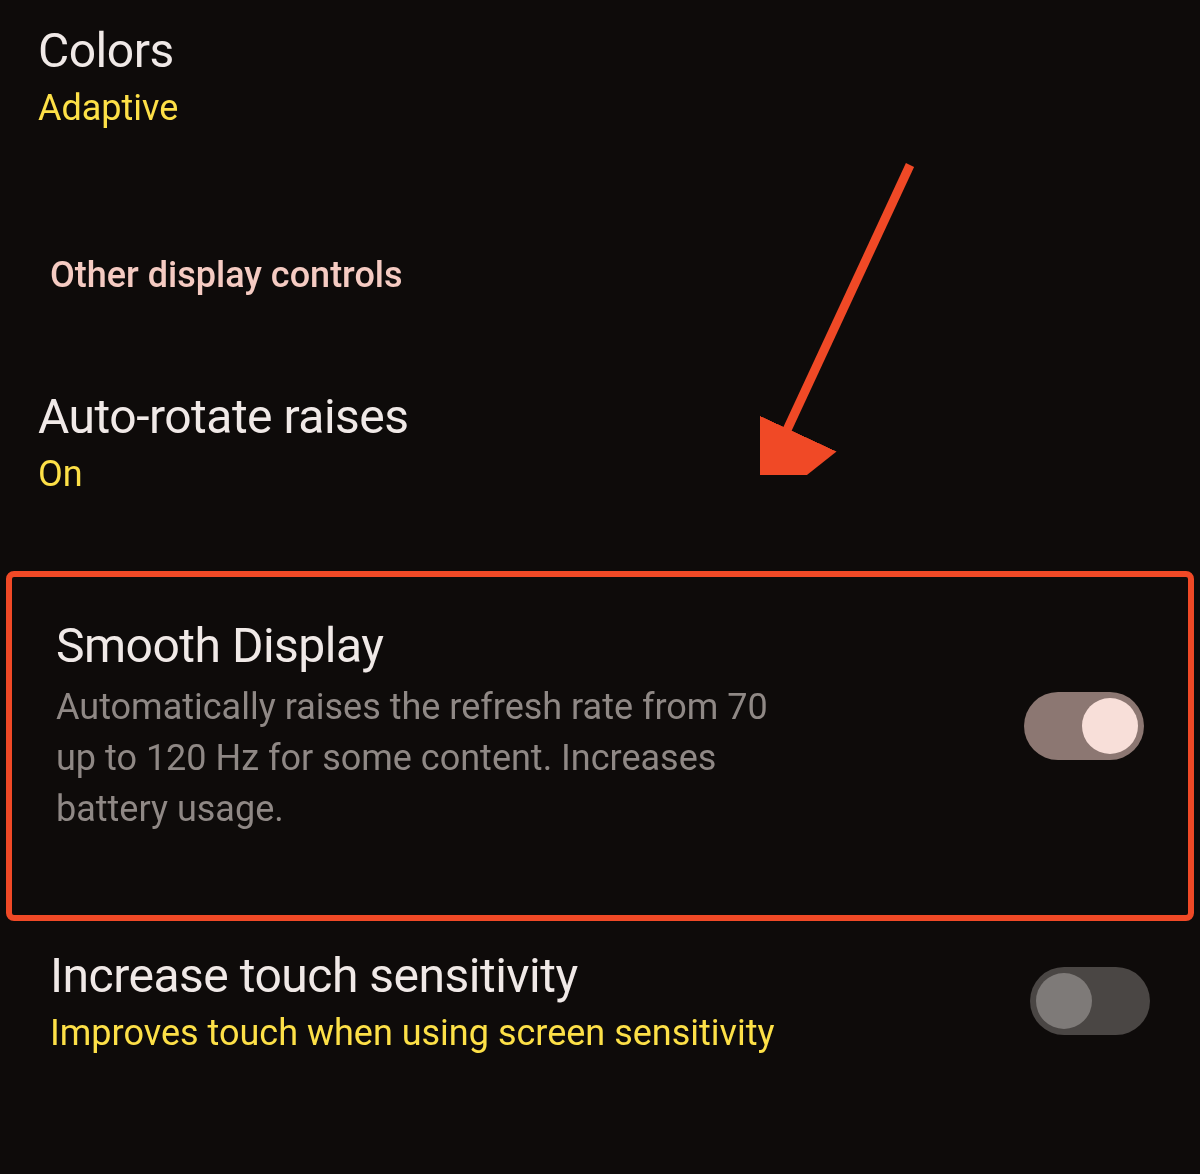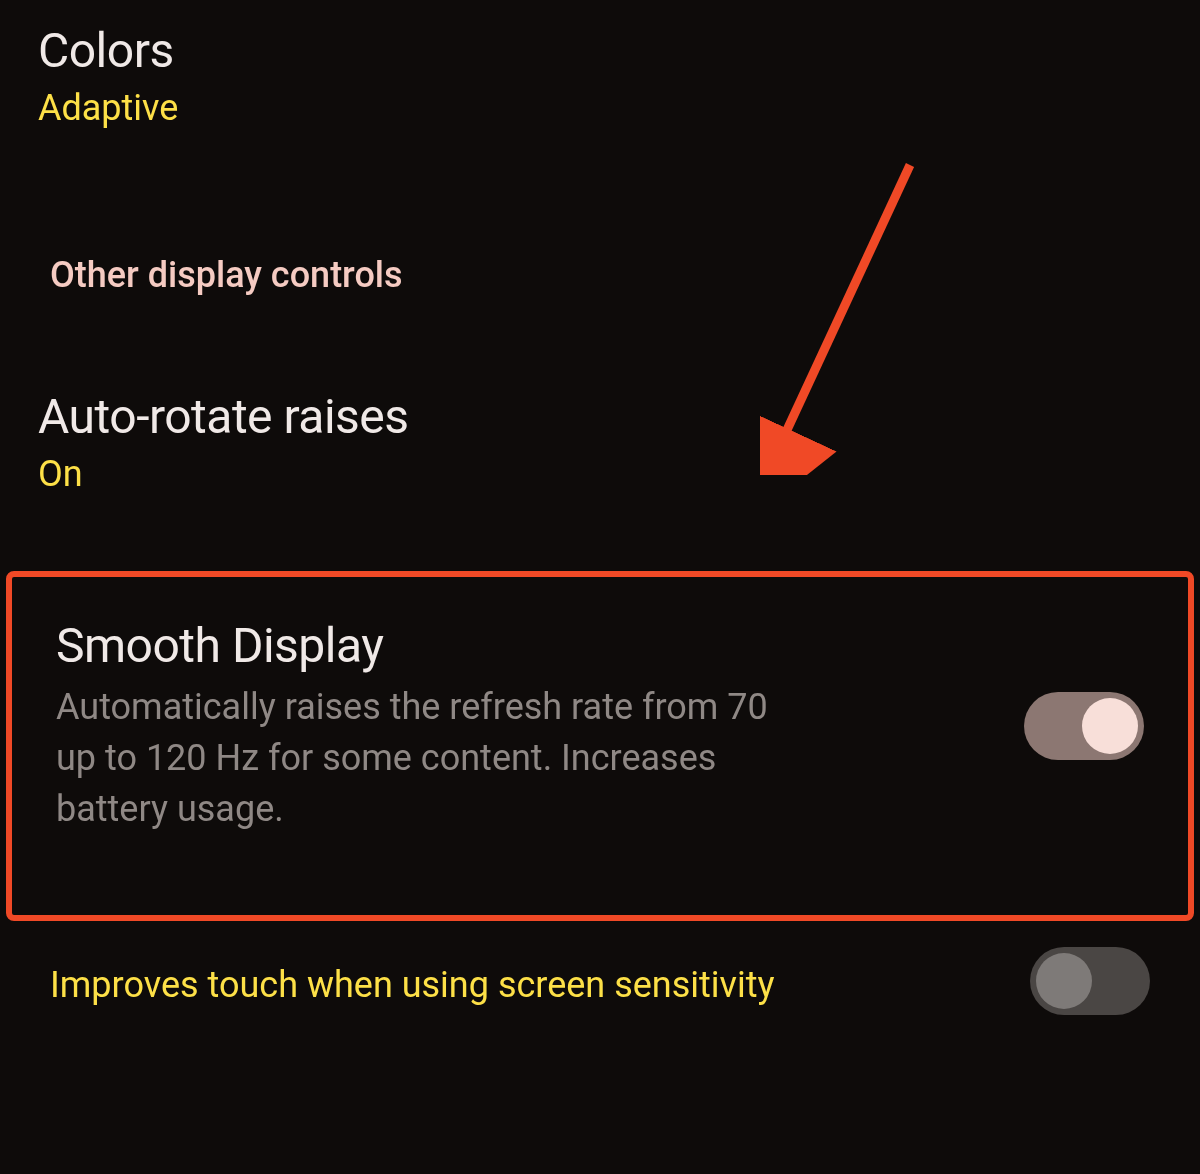--- a/index.html
+++ b/index.html
@@ -138,20 +138,21 @@
       <div class="smooth-display-desc">Automatically raises the refresh rate from 70 up to 120 Hz for some content. Increases battery usage.</div>
     </div>
     <div class="toggle-switch toggle-on">
       <div class="toggle-thumb"></div>
     </div>
   </div>
 </div>
 
 <div class="touch-sensitivity-item">
   <div class="touch-text">
+    <div class="setting-title">Increase touch sensitivity</div>
     <div class="setting-subtitle">Improves touch when using screen sensitivity</div>
   </div>
   <div class="toggle-switch toggle-off">
     <div class="toggle-thumb"></div>
   </div>
 </div>
 
 <svg class="arrow-annotation" width="180" height="320" viewBox="0 0 180 320">
   <defs>
     <marker id="arrowhead" markerWidth="12" markerHeight="12" refX="2" refY="6" orient="auto">

